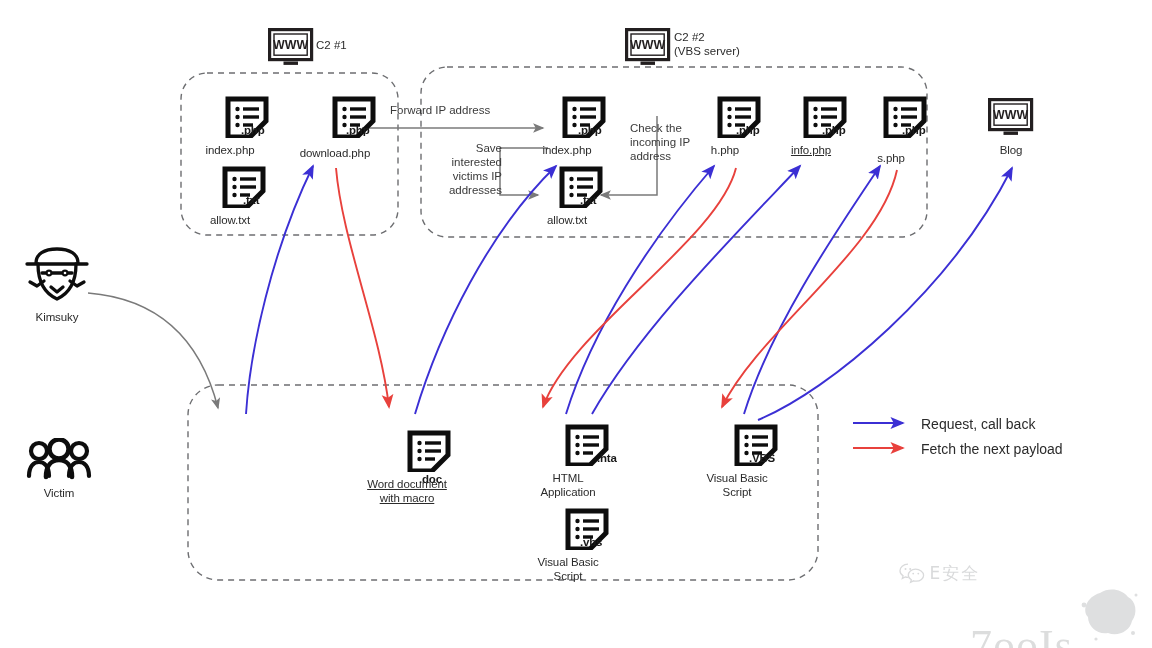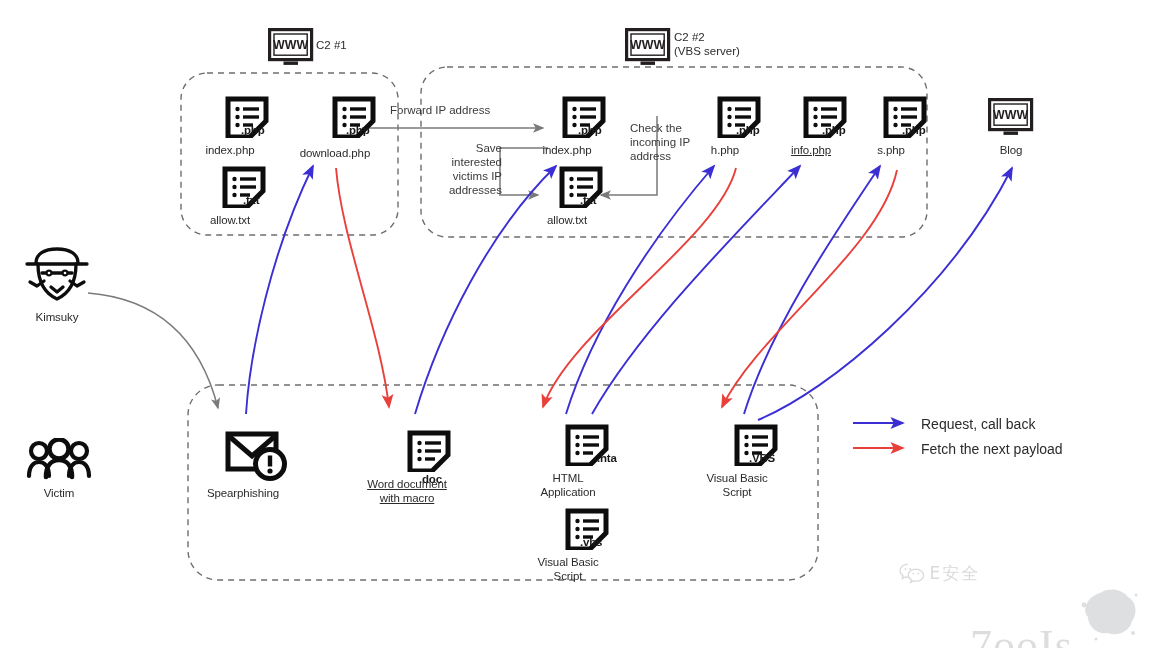--- a/index.html
+++ b/index.html
@@ -318,33 +318,23 @@
       <g fill="#0d0d0d">
         <circle cx="12.5" cy="13" r="2.2"></circle>
           <rect x="18" y="11.3" width="16" height="3.4"></rect>
         <circle cx="12.5" cy="21" r="2.2"></circle>
           <rect x="18" y="19.3" width="16" height="3.4"></rect>
         <circle cx="12.5" cy="29" r="2.2"></circle>
           <rect x="18" y="27.3" width="10" height="3.4"></rect>
       </g>
     </svg>
     <div class="ext" style="left:33px; top:28px;">.php</div>
-    <div class="cap" style="width:100px; margin-left:-28px; margin-top:2px;">s.php</div>
-  </div>
-
-  <div class="node" style="left:211px; top:429px;">
-    <svg width="64" height="52" viewBox="0 0 64 52">
-      <rect x="3" y="5" width="48" height="35" fill="#fff" stroke="#0d0d0d" stroke-width="5"></rect>
-      <path d="M5,8 L27,27 L49,8" fill="none" stroke="#0d0d0d" stroke-width="5"></path>
-      <circle cx="45" cy="35" r="14.5" fill="#fff" stroke="#0d0d0d" stroke-width="5"></circle>
-      <rect x="42.8" y="26.5" width="4.4" height="11" fill="#0d0d0d"></rect>
-      <circle cx="45" cy="42" r="2.6" fill="#0d0d0d"></circle>
-    </svg>
-    <div class="cap" style="width:120px; margin-left:-28px; margin-top:2px;">Spearphishing</div>
-  </div>
+    <div class="cap" style="width:100px; margin-left:-28px; margin-top:10px;">s.php</div>
+  </div>
+
 
   <div class="node" style="left:385px; top:430px;">
     <svg width="44" height="42" viewBox="0 0 44 42">
       <path d="M3,3 L41,3 L41,25 L25,41 L3,41 Z" fill="none" stroke="#0d0d0d" stroke-width="5"></path>
       <g fill="#0d0d0d">
         <circle cx="12.5" cy="13" r="2.2"></circle>
           <rect x="18" y="11.3" width="16" height="3.4"></rect>
         <circle cx="12.5" cy="21" r="2.2"></circle>
           <rect x="18" y="19.3" width="16" height="3.4"></rect>
         <circle cx="12.5" cy="29" r="2.2"></circle>

